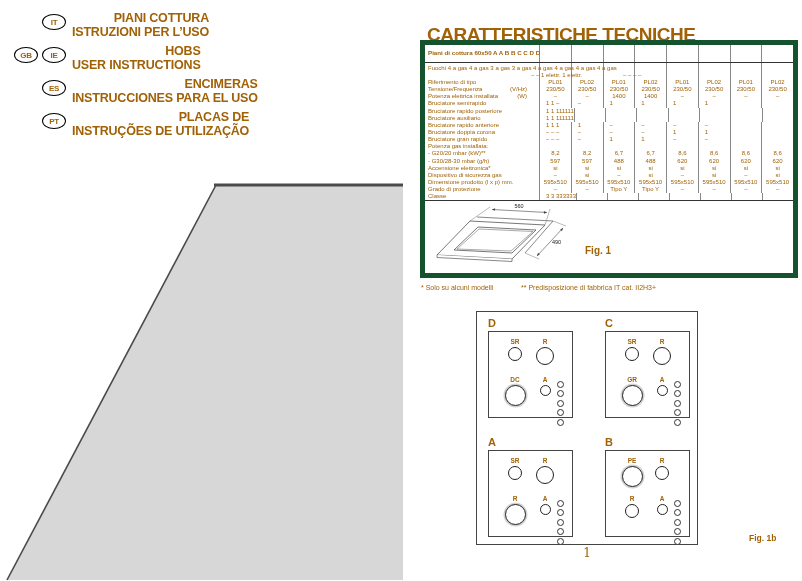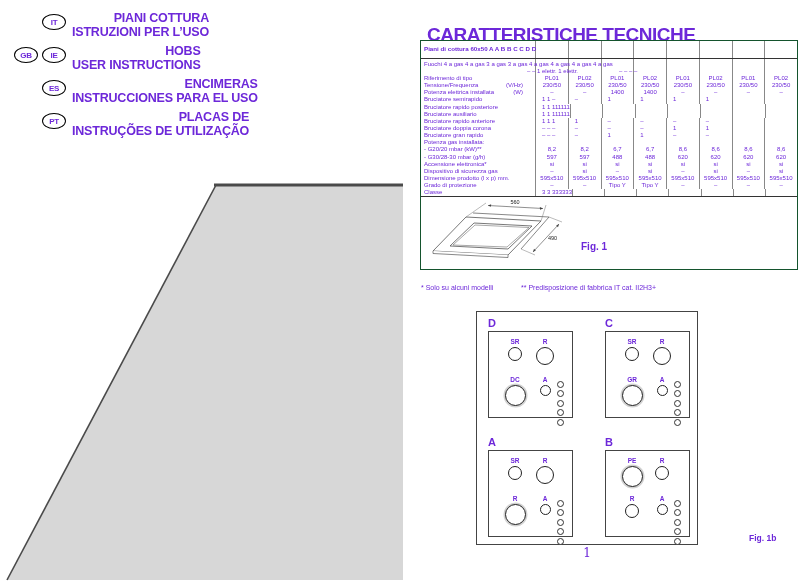--- a/index.html
+++ b/index.html
@@ -1,35 +1,35 @@
 <!DOCTYPE html>
 <html><head>
 <meta charset="utf-8">
 <style>
   html,body{margin:0;padding:0;background:#e8e8e8;}
   .page{position:relative;width:802px;height:581px;background:#ffffff;overflow:hidden;
-        font-family:"Liberation Sans",sans-serif;color:#6d28d9;}
+        font-family:"Liberation Sans",sans-serif;color:#a16207;}
 
   
   .lang-list{position:absolute;left:20px;top:12px;width:380px;}
   .lang-entry{display:flex;align-items:flex-start;margin-bottom:6px;}
   .badges{display:flex;gap:4px;width:52px;justify-content:flex-end;padding-right:6px;box-sizing:border-box;margin-top:2px;}
   .badge{width:22px;height:14px;border:1.5px solid #000;border-radius:50%;
          display:flex;align-items:center;justify-content:center;
          font-size:8px;font-weight:bold;letter-spacing:-0.3px;flex:0 0 auto;}
   .titles{font-weight:bold;font-size:12.5px;line-height:13.5px;letter-spacing:-0.2px;text-align:right;}
 
   
   .gray-shape{position:absolute;left:0;top:183px;}
 
   
   .main-title{position:absolute;left:419px;top:16px;margin:8px;font-size:19px;font-weight:bold;
               letter-spacing:-0.5px;white-space:nowrap;}
 
-  .ttable{position:absolute;left:420px;top:40px;width:378px;border:1px solid #14532d;box-sizing:border-box;
+  .ttable{position:absolute;left:420px;top:40px;width:378px;border:5px solid #14532d;box-sizing:border-box;
           font-size:6px;line-height:7px;}
   .thead{display:grid;grid-template-columns:114px repeat(8,1fr);height:17px;border-bottom:1px solid #333;}
   .thead .hlabel{padding:4px 0 0 3px;font-weight:bold;font-size:6.2px;white-space:nowrap;overflow:visible;position:relative;z-index:2;}
   .vline{border-left:1px solid #888;}
   .fuochi{position:relative;display:grid;grid-template-columns:114px repeat(8,1fr);height:16px;}
   .fuochi-l1{position:absolute;left:3px;top:2px;white-space:nowrap;z-index:2;}
   .fuochi-l2a{position:absolute;left:106px;top:8.5px;white-space:nowrap;z-index:2;}
   .fuochi-l2b{position:absolute;left:198px;top:8.5px;white-space:nowrap;z-index:2;}
   .trow{display:grid;grid-template-columns:114px repeat(8,1fr);height:7.15px;align-items:center;}
   .tlabel{display:flex;align-items:center;padding-left:3px;white-space:nowrap;height:100%;}

